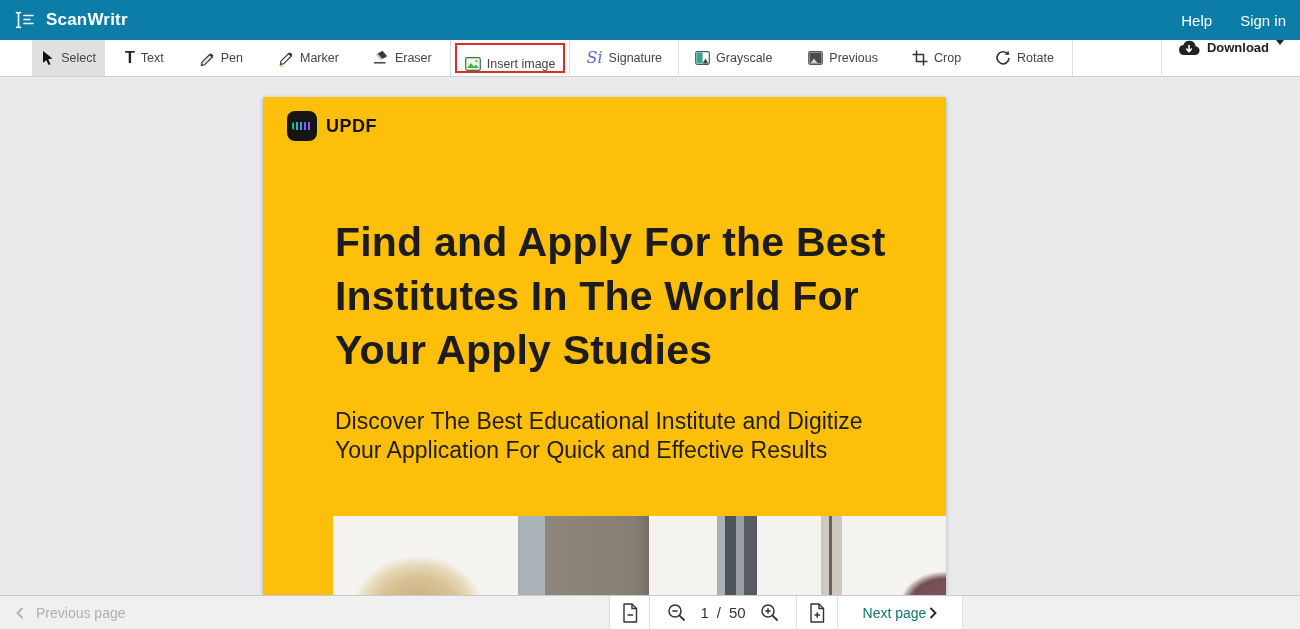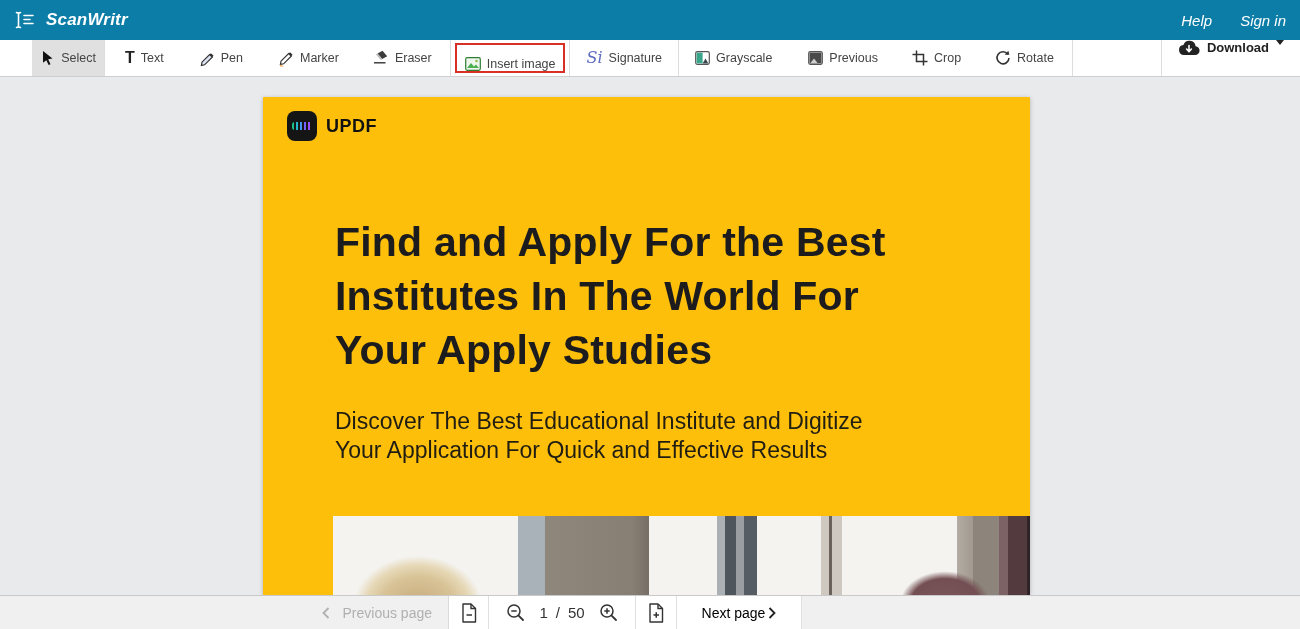--- a/index.html
+++ b/index.html
@@ -2,21 +2,21 @@
 <html><head>
 <meta charset="utf-8">
 <style>
   * { margin:0; padding:0; box-sizing:border-box; }
   html,body { width:1300px; height:629px; overflow:hidden;
     font-family:"Liberation Sans", sans-serif; background:#e9eaec; }
   .app { position:relative; width:1300px; height:629px; }
 
   
   .header { position:absolute; top:0; left:0; width:100%; height:40px;
-    background:#0b7da7; display:flex; align-items:center; padding:0 14px;font-style:italic; }
+    background:#0b7da7; display:flex; align-items:center; padding:0 14px; }
   .brand { display:flex; align-items:center; gap:9px; }
   .brand-name { color:#fff; font-size:17px; font-weight:700; letter-spacing:.2px; }
   .header-spacer { flex:1; }
   .header-link { color:#fff; font-size:15px; margin-left:28px; cursor:pointer; }
 
   
   .toolbar { position:absolute; top:40px; left:0; width:100%; height:37px;
     background:#fff; border-bottom:1px solid #cfcfcf; display:flex; align-items:stretch; }
   .tool { display:flex; align-items:center; gap:6px; font-size:12.5px; color:#444;
     padding:0 10px; cursor:pointer; white-space:nowrap;margin-left:32px; }
@@ -28,21 +28,21 @@
     font-size:16px; color:#5e6bc0; line-height:1; }
   .toolbar-right { margin-left:auto; display:flex; align-items:stretch; }
   .download-btn { display:flex; align-items:flex-start; gap:7px; padding:0 16px;
     font-size:13px; font-weight:700; color:#222; cursor:pointer; }
   .caret-down { width:0; height:0; border-left:4px solid transparent;
     border-right:4px solid transparent; border-top:5px solid #222; }
 
   
   .canvas { position:absolute; top:77px; left:0; width:1300px; height:518px;
     background:#e9eaec; }
-  .page { position:absolute; left:263px; top:20px; width:767px; height:498px;
+  .page { position:absolute; left:263px; top:20px; width:683px; height:498px;
     background:#febf0b; box-shadow:0 1px 4px rgba(0,0,0,.25); overflow:hidden; }
   .updf-logo { position:absolute; left:24px; top:14px; display:flex; align-items:center; gap:9px; }
   .updf-mark { width:30px; height:30px; background:#151515; border-radius:8px;
     display:flex; align-items:center; justify-content:center; }
   .updf-wave { width:20px; height:8px;
     background:linear-gradient(90deg,#18c37d,#2bb3e8,#7a5cff,#b44cf0);
     -webkit-mask:repeating-linear-gradient(90deg,#000 0 2px,transparent 2px 4px);
     mask:repeating-linear-gradient(90deg,#000 0 2px,transparent 2px 4px); border-radius:2px; }
   .updf-name { font-size:18px; font-weight:800; color:#111; letter-spacing:.5px; }
   .doc-heading { position:absolute; left:72px; top:118px; font-size:41px; line-height:54px;
@@ -70,30 +70,30 @@
         #b3aca4 624px, #a29a91 640px,
         #8d857c 640px, #8d857c 666px,
         #7c6165 666px, #7c6165 675px,
         #523a3f 675px, #523a3f 694px,
         #302327 694px, #302327 705px),
       #f4f3f0; }
 
   
   .bottombar { position:absolute; left:0; bottom:0; width:1300px; height:34px;
     background:#f0f0f0; border-top:1px solid #c9c9c9; display:flex; align-items:stretch; }
-  .bb-left { width:449px; display:flex; align-items:center; justify-content:flex-end;
+  .bb-left { width:610px; display:flex; align-items:center; 
     border-right:1px solid #dadada; }
   .prev-btn { display:flex; align-items:center; gap:12px; color:#b0b0b0; font-size:14px;
     padding:0 16px; cursor:default; }
   .bb-cell { background:#fff; border-right:1px solid #e0e0e0; display:flex;
     align-items:center; justify-content:center; cursor:pointer; }
   .cell-docminus { width:40px; }
   .cell-zoom { width:147px; gap:14px; }
   .cell-docplus { width:41px; }
-  .cell-next { width:125px; gap:3px; color:#000000; font-size:14px; }
+  .cell-next { width:125px; gap:3px; color:#0f766e; font-size:14px; }
   .page-counter { display:flex; align-items:center; gap:8px; font-size:15px; color:#333; }
   .bb-right { flex:1; background:#f0f0f0; }
   svg { display:block; }
 </style>
 </head>
 <body>
 
 <div class="app">
 
   <div class="header">

